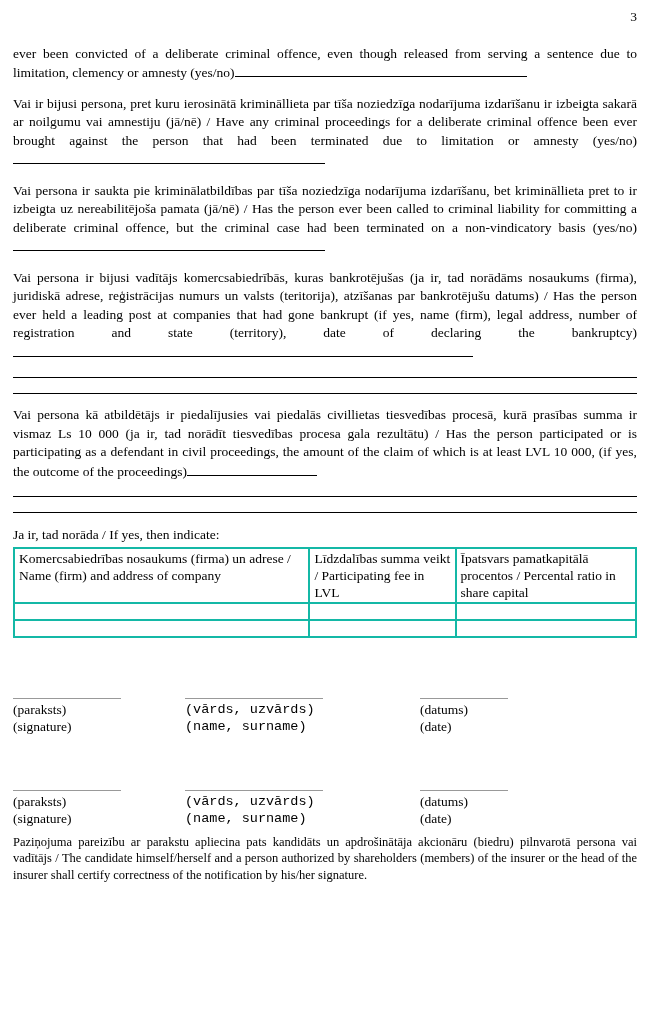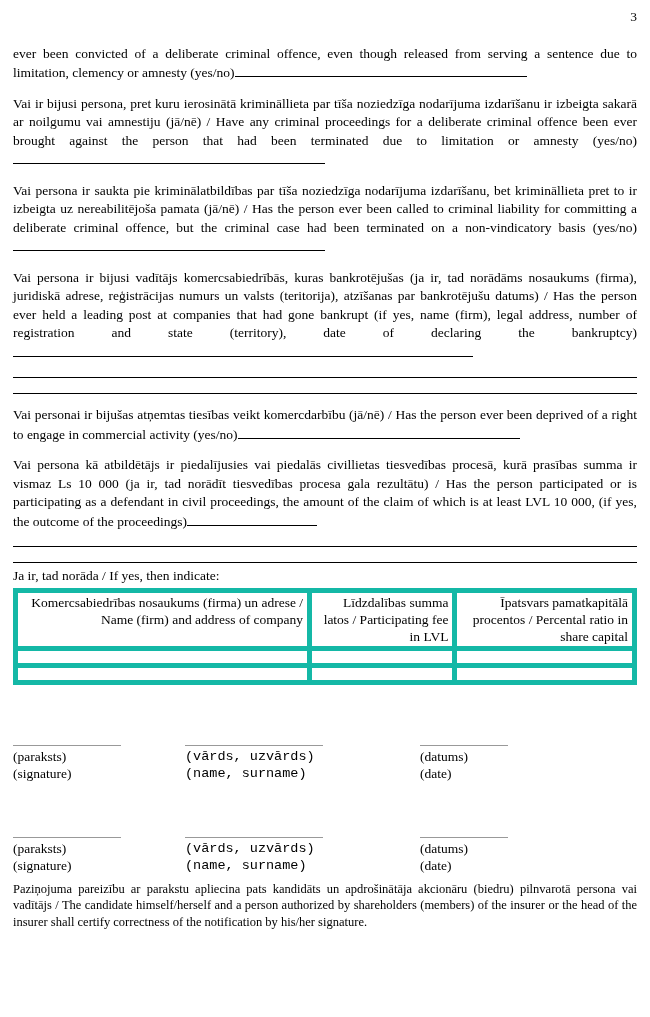--- a/index.html
+++ b/index.html
@@ -6,40 +6,40 @@
   html, body { background:#ffffff; }
   body {
     width:650px; height:1017px; overflow:hidden;
     font-family:"Liberation Serif", serif;
     font-size:13.5px; line-height:18.5px; color:#000;
   }
   .page { padding:8px 13px 0 13px; }
   .page-number { text-align:right; margin-bottom:16px; }
   .para { text-align:justify; margin-top:12px; }
   .para.first { margin-top:18px; }
-  .intro-line { margin-top:4px; text-align:left; }
+  .intro-line { margin-top:13px; text-align:left; }
   .blank {
     display:inline-block; height:14px; vertical-align:baseline;
     border-bottom:1px solid #000;
   }
   .b1 { width:292px; }
   .b2 { width:312px; }
   .b3 { width:312px; }
   .b4 { width:460px; }
   .b5 { width:282px; }
   .b6 { width:130px; }
   .b7 { width:322px; }
   .blank-line { height:16px; border-bottom:1px solid #000; }
   .holdings-table {
     width:100%; border-collapse:collapse; margin-top:2px;
     font-size:13.5px; line-height:17px;
   }
   .holdings-table th, .holdings-table td {
-    border:5px solid #14b8a6; padding:1px 4px;
-    font-weight:normal; text-align:right; vertical-align:top;margin-top:11px;
+    border:2px solid #14b8a6; padding:1px 4px;
+    font-weight:normal; text-align:left; vertical-align:top;margin-top:11px;
   }
   .holdings-table .c1 { width:47.5%; }
   .holdings-table .c2 { width:23.5%; }
   .holdings-table .c3 { width:29%; }
   .holdings-table tbody td { height:17px; }
   .sig-row { display:flex;align-items:flex-end; }
   .sig-row.block1 { margin-top:58px; }
   .sig-row.block2 { margin-top:52px; }
   .sig-col { line-height:17.5px; }
   .sig-col1 { width:172px; }
@@ -61,33 +61,32 @@
   <p class="para first"><span>ever been convicted of a deliberate criminal offence, even though released from serving a sentence due to limitation, clemency or amnesty (yes/no)</span><span class="blank b1"></span></p>
 
   <p class="para"><span>Vai ir bijusi persona, pret kuru ierosinātā krimināllieta par tīša noziedzīga nodarījuma izdarīšanu ir izbeigta sakarā ar noilgumu vai amnestiju (jā/nē) / Have any criminal proceedings for a deliberate criminal offence been ever brought against the person that had been terminated due to limitation or amnesty (yes/no)</span><span class="blank b2"></span></p>
 
   <p class="para"><span>Vai persona ir saukta pie kriminālatbildības par tīša noziedzīga nodarījuma izdarīšanu, bet krimināllieta pret to ir izbeigta uz nereabilitējoša pamata (jā/nē) / Has the person ever been called to criminal liability for committing a deliberate criminal offence, but the criminal case had been terminated on a non-vindicatory basis (yes/no)</span><span class="blank b3"></span></p>
 
   <p class="para"><span>Vai persona ir bijusi vadītājs komercsabiedrībās, kuras bankrotējušas (ja ir, tad norādāms nosaukums (firma), juridiskā adrese, reģistrācijas numurs un valsts (teritorija), atzīšanas par bankrotējušu datums) / Has the person ever held a leading post at companies that had gone bankrupt (if yes, name (firm), legal address, number of registration and state (territory), date of declaring the bankruptcy)</span><span class="blank b4"></span></p>
   <div class="blank-line"></div>
   <div class="blank-line"></div>
 
-  <p class="para"><span>Vai personai ir bijušas atņemtas tiesības veikt komercdarbību (jā/nē) / Has the person ever been deprived of a right to engage in commercial activity (yes/no)</span><span class="blank b5"></span></p>
 
   <p class="para"><span>Vai persona kā atbildētājs ir piedalījusies vai piedalās civillietas tiesvedības procesā, kurā prasības summa ir vismaz Ls 10 000 (ja ir, tad norādīt tiesvedības procesa gala rezultātu) / Has the person participated or is participating as a defendant in civil proceedings, the amount of the claim of which is at least LVL 10 000, (if yes, the outcome of the proceedings)</span><span class="blank b6"></span></p>
   <div class="blank-line"></div>
   <div class="blank-line"></div>
 
   <p class="intro-line">Ja ir, tad norāda / If yes, then indicate:</p>
 
   <table class="holdings-table">
     <thead>
       <tr>
         <th class="c1">Komercsabiedrības nosaukums (firma) un adrese / Name (firm) and address of company</th>
-        <th class="c2">Līdzdalības summa latos / Participating fee in LVL</th>
+        <th class="c2">Līdzdalības summa veikt / Participating fee in LVL</th>
         <th class="c3">Īpatsvars pamatkapitālā procentos / Percental ratio in share capital</th>
       </tr>
     </thead>
     <tbody>
       <tr>
         <td></td>
         <td></td>
         <td></td>
       </tr>
       <tr>

